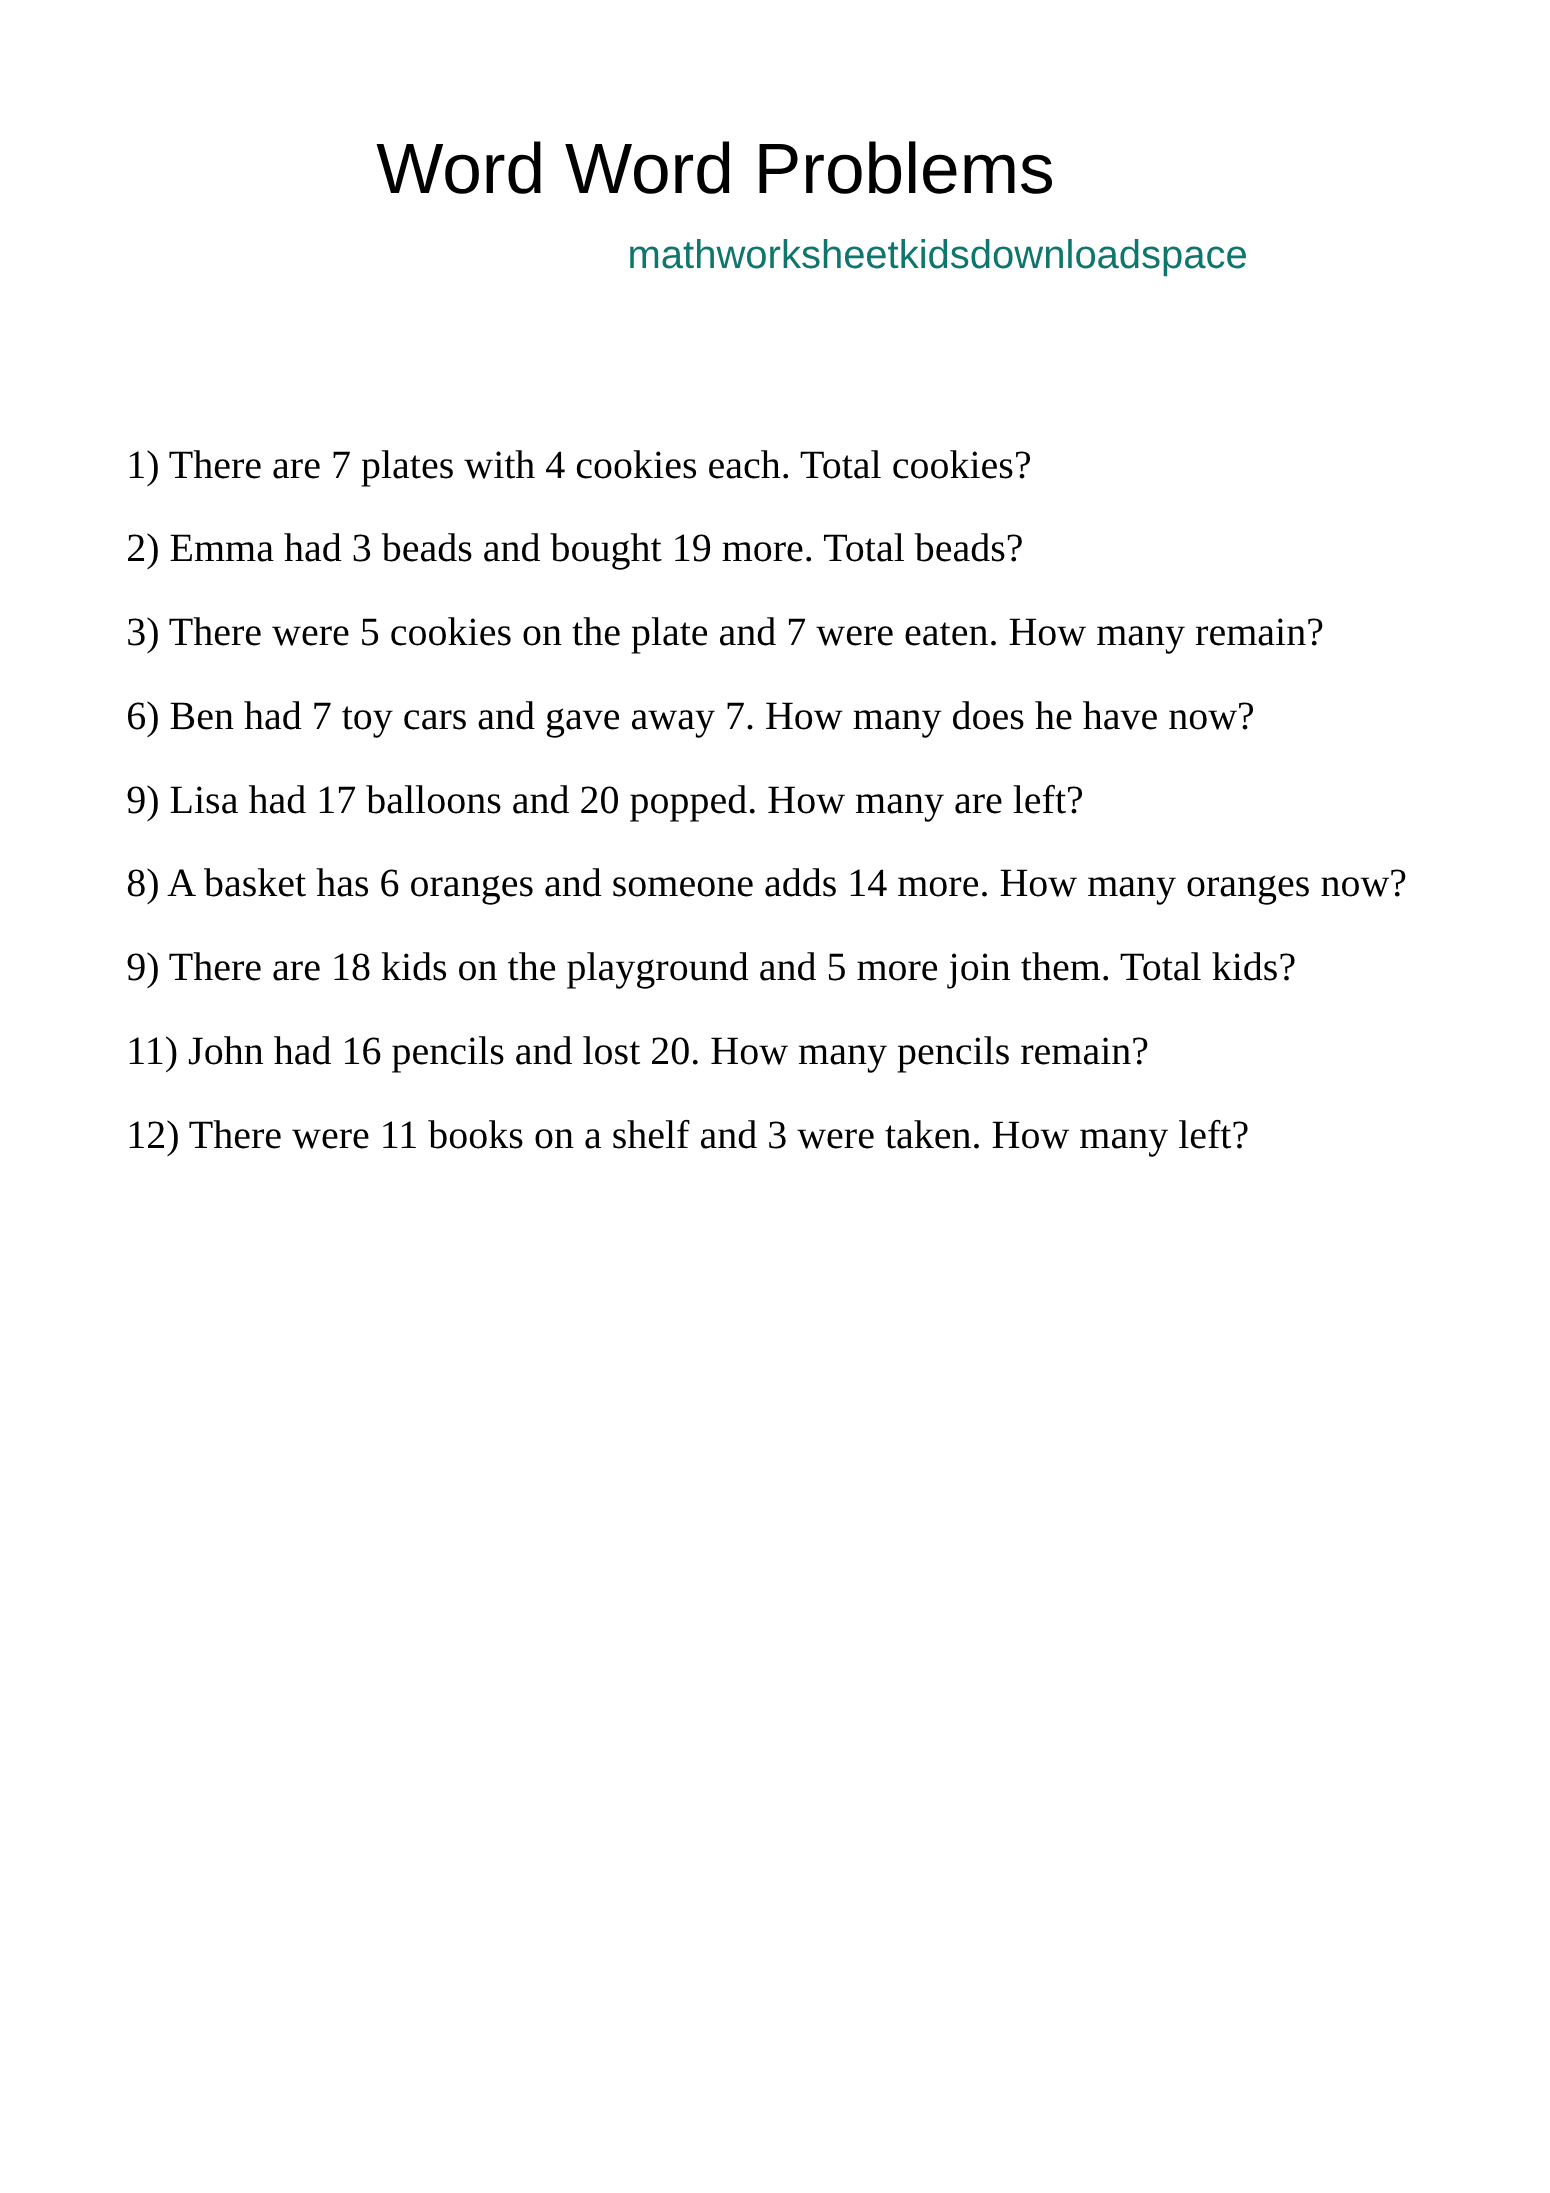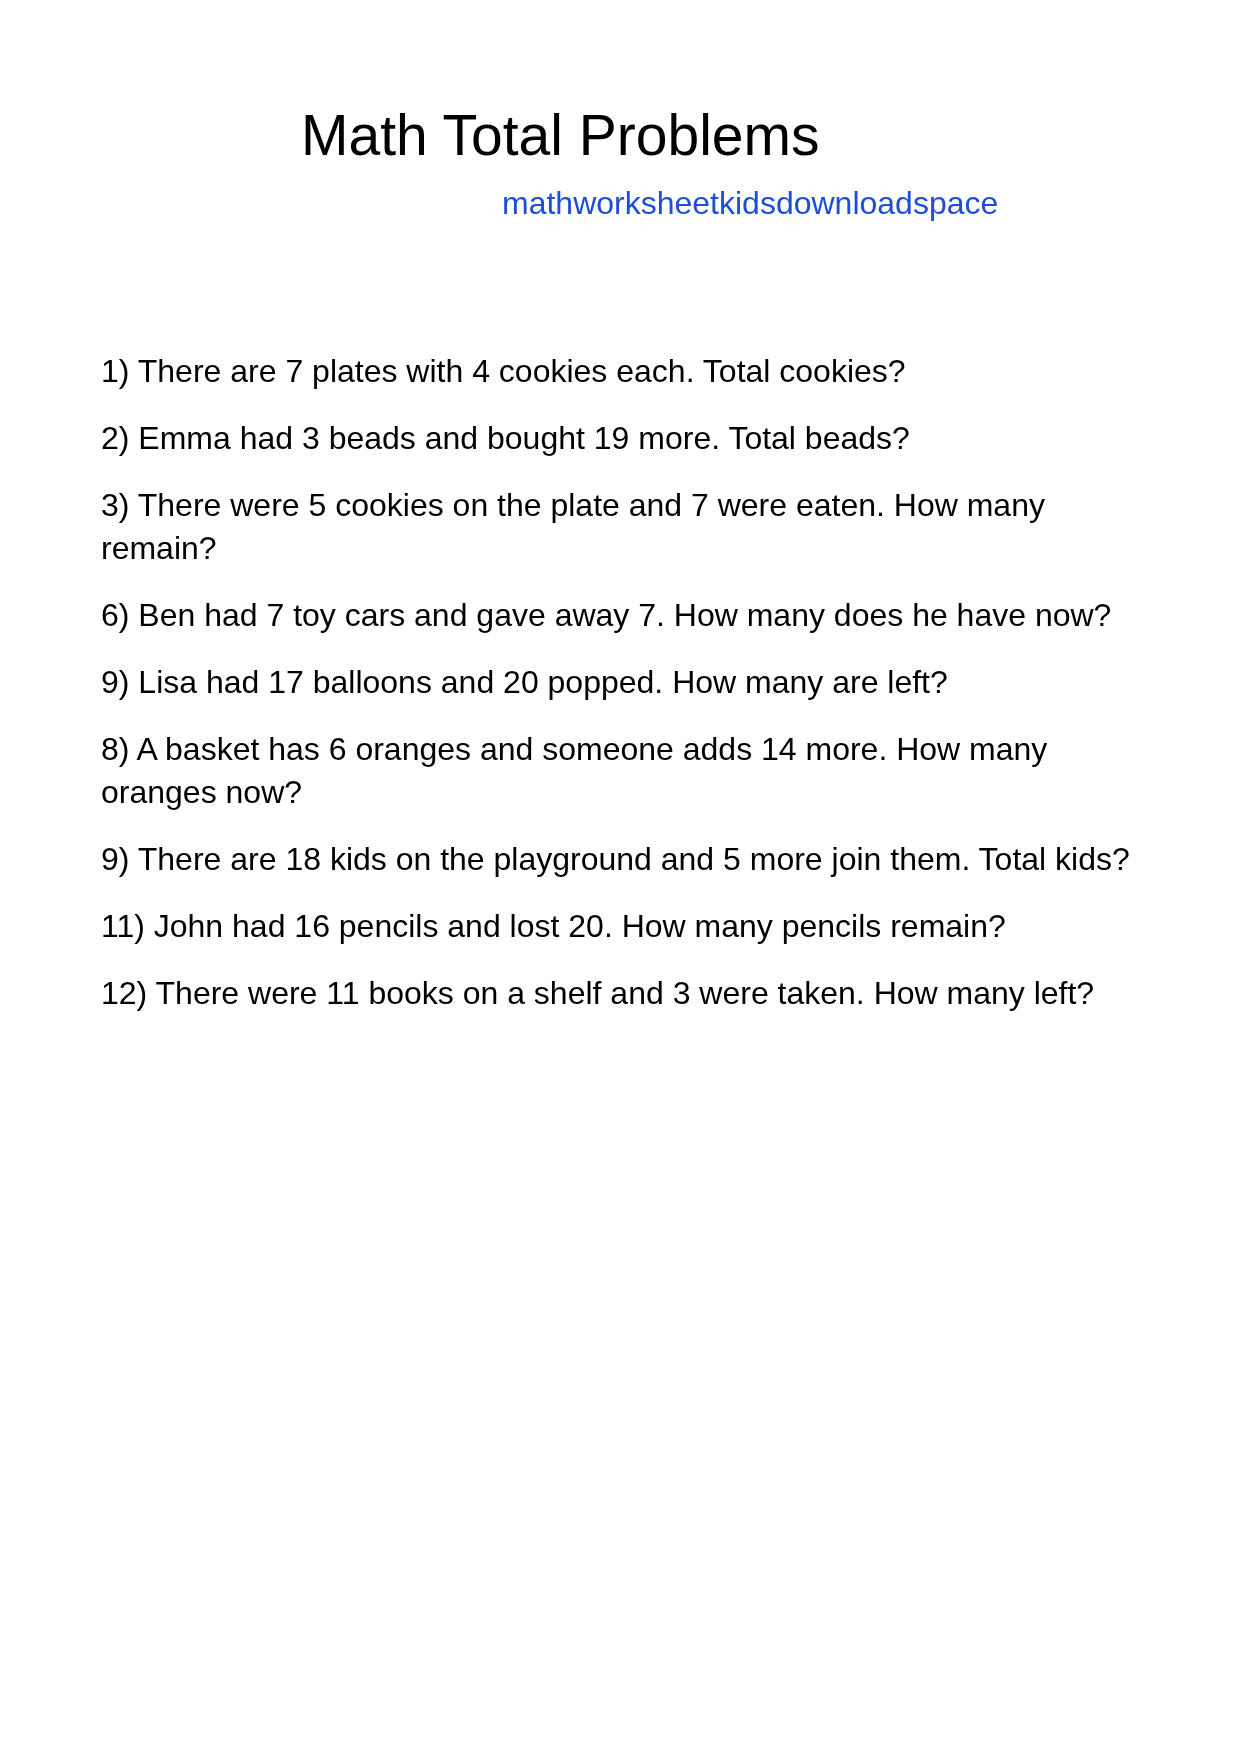--- a/index.html
+++ b/index.html
@@ -1,26 +1,26 @@
 <!DOCTYPE html>
 <html><head>
 <meta charset="utf-8">
 <style>
   html, body { margin: 0; padding: 0; background: #ffffff; }
   body { width: 1240px; height: 1754px; position: relative; overflow: hidden;
          font-family: "Liberation Sans", sans-serif; color: #000; }
   .title { position: absolute; left: 301px; top: 100px; font-size: 57px; line-height: 70px; white-space: nowrap; }
-  .subtitle { position: absolute; left: 502px; top: 183px; font-size: 32px; line-height: 40px; color: #1d4ed8; white-space: nowrap; }
+  .subtitle { position: absolute; left: 502px; top: 183px; font-size: 32px; line-height: 40px; color: #0f766e; white-space: nowrap; }
   .problems { position: absolute; left: 101px; top: 350px; width: 1050px; margin: 0; padding: 0; list-style: none; }
-  .problem { font-size: 32px; line-height: 43px; margin: 0 0 24px 0; }
+  .problem { font-size: 32px; line-height: 43px; margin: 0 0 24px 0; font-family: Liberation Serif, serif; }
 </style>
 </head>
 <body>
 
-<div class="title">Math Total Problems</div>
+<div class="title">Word Word Problems</div>
 <div class="subtitle">mathworksheetkidsdownloadspace</div>
 
 <ol class="problems">
   <li class="problem">1) There are 7 plates with 4 cookies each. Total cookies?</li>
   <li class="problem">2) Emma had 3 beads and bought 19 more. Total beads?</li>
   <li class="problem">3) There were 5 cookies on the plate and 7 were eaten. How many remain?</li>
   <li class="problem">6) Ben had 7 toy cars and gave away 7. How many does he have now?</li>
   <li class="problem">9) Lisa had 17 balloons and 20 popped. How many are left?</li>
   <li class="problem">8) A basket has 6 oranges and someone adds 14 more. How many oranges now?</li>
   <li class="problem">9) There are 18 kids on the playground and 5 more join them. Total kids?</li>

